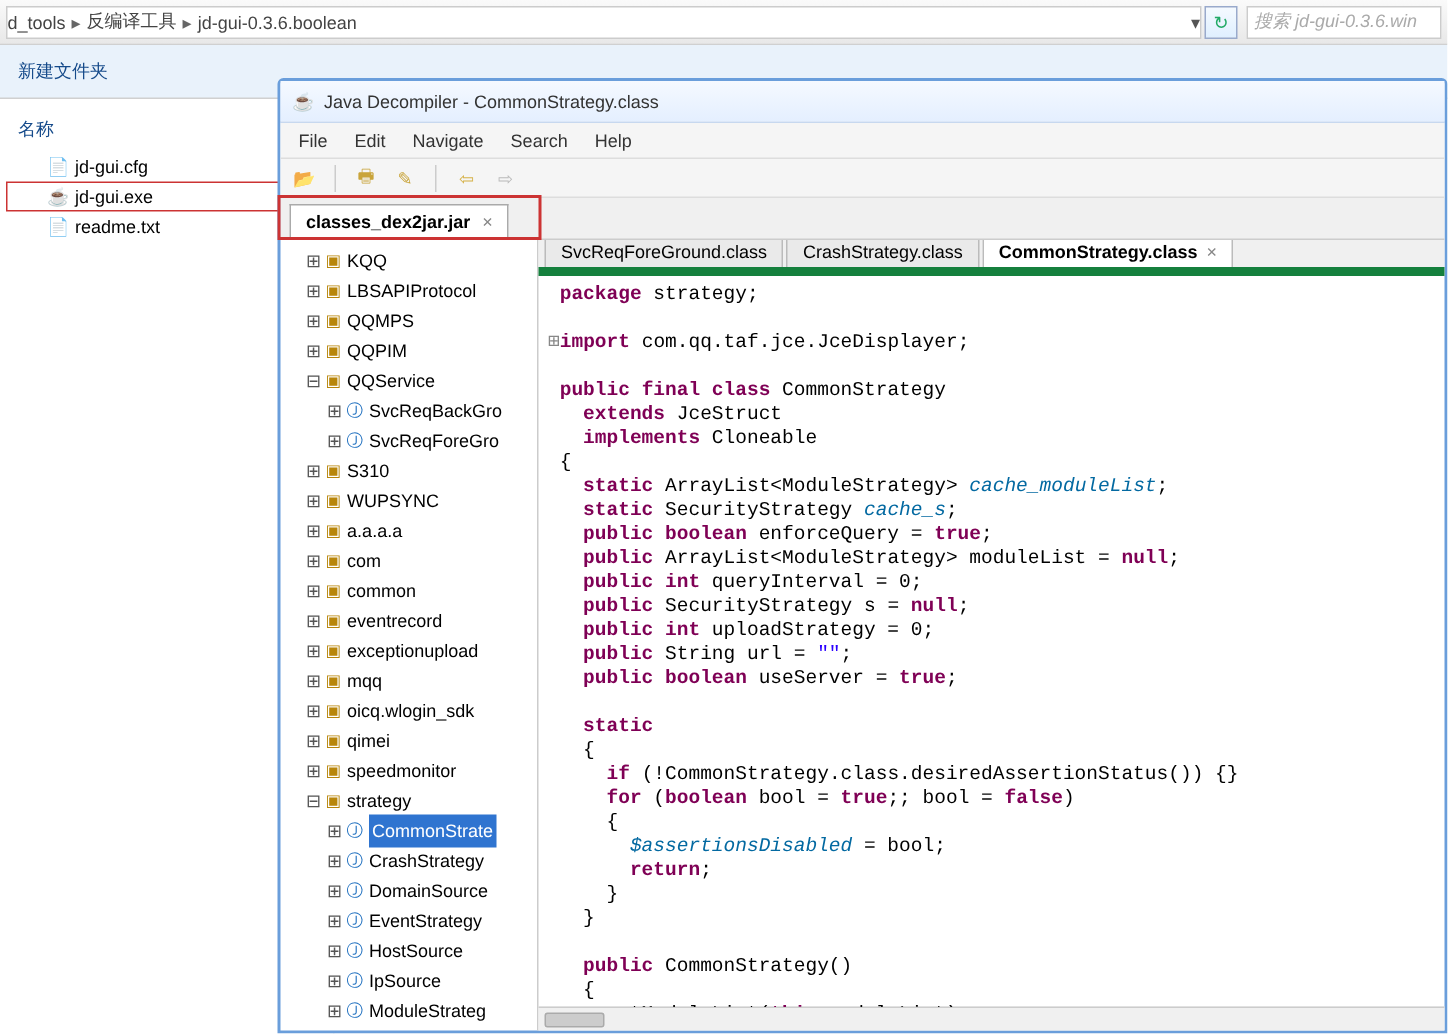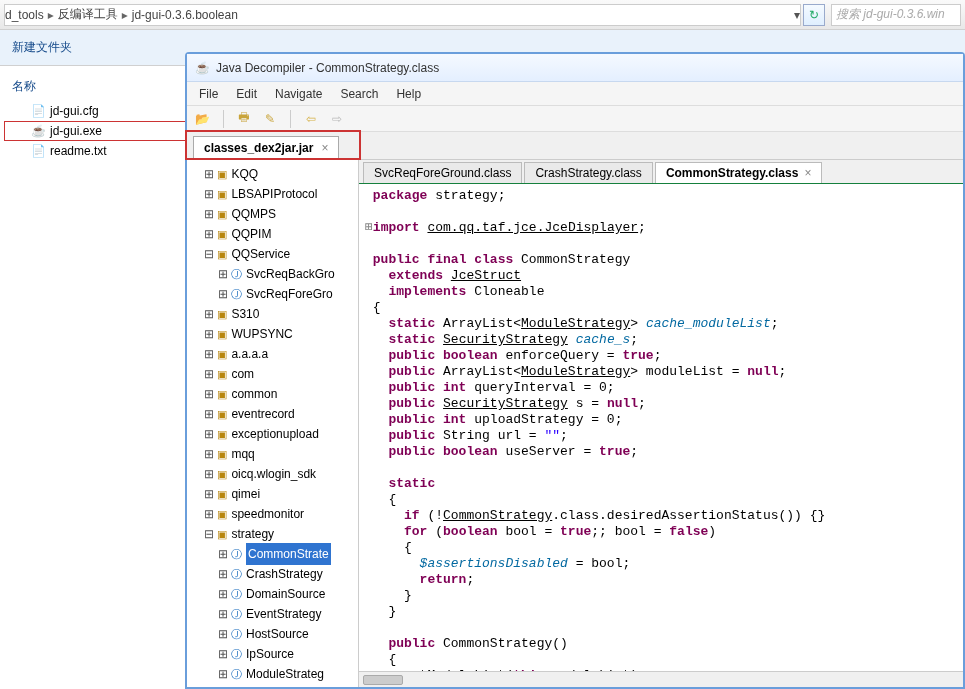--- a/index.html
+++ b/index.html
@@ -42,31 +42,31 @@
 .jd-tree { width: 172px; border-right: 1px solid #ccc; overflow: hidden; padding: 4px 0; font-size: 12px; line-height: 20px; }
 .tree-row { display: flex; align-items: center; height: 20px; white-space: nowrap; }
 .tree-row .exp { width: 12px; text-align: center; color: #555; margin-right: 2px; }
 .pkg-ico { color: #b8860b; margin-right: 4px; font-size: 11px; }
 .cls-ico { color: #1e6fbf; margin-right: 4px; font-size: 11px; }
 .tree-row.sel span.lbl { background: #2f74d0; color: #ffffff; padding: 1px 2px; }
 .tree-row.l1 { padding-left: 16px; }
 .tree-row.l2 { padding-left: 30px; }
 
 .jd-code-area { flex: 1; display: flex; flex-direction: column; min-width: 0; }
-.class-tabs { height: 24px; display: flex; align-items: flex-end; background: #f0f0f0; border-bottom: 1px solid #15803d; padding-left: 4px; }
+.class-tabs { height: 24px; display: flex; align-items: flex-end; background: #f0f0f0; border-bottom: 6px solid #15803d; padding-left: 4px; }
 .class-tab { border: 1px solid #bbb; border-bottom: none; padding: 3px 10px; background: #eaeaea; margin-right: 2px; display: flex; align-items: center; gap: 6px; font-size: 12px; }
 .class-tab.active { background: #fff; font-weight: bold; }
 .class-tab .x { color: #888; font-weight: normal; }
 
 .code-view { flex: 1; overflow: auto; font-family: "Courier New", monospace; font-size: 13px; line-height: 16px; padding: 4px 6px; white-space: pre; }
 .gutter-plus { color: #888; }
 .kw { color: #7f0055; font-weight: bold; }
 .str { color: #2a00ff; }
 .fld { color: #0369a1; font-style: italic; }
-.und { text-decoration: underline; color: #000; }
+.und { color: #000; }
 .code-scroll-bottom { height: 16px; border-top: 1px solid #ccc; background: #f0f0f0; display: flex; align-items: center; }
 .code-scroll-bottom .thumb { margin-left: 4px; width: 40px; height: 10px; background: #ccc; border: 1px solid #aaa; border-radius: 2px; }
 </style>
 </head>
 <body>
 
 <div class="addr-bar">
   <div class="addr-path">
     <span>d_tools</span>
     <span class="sep">▸</span>

